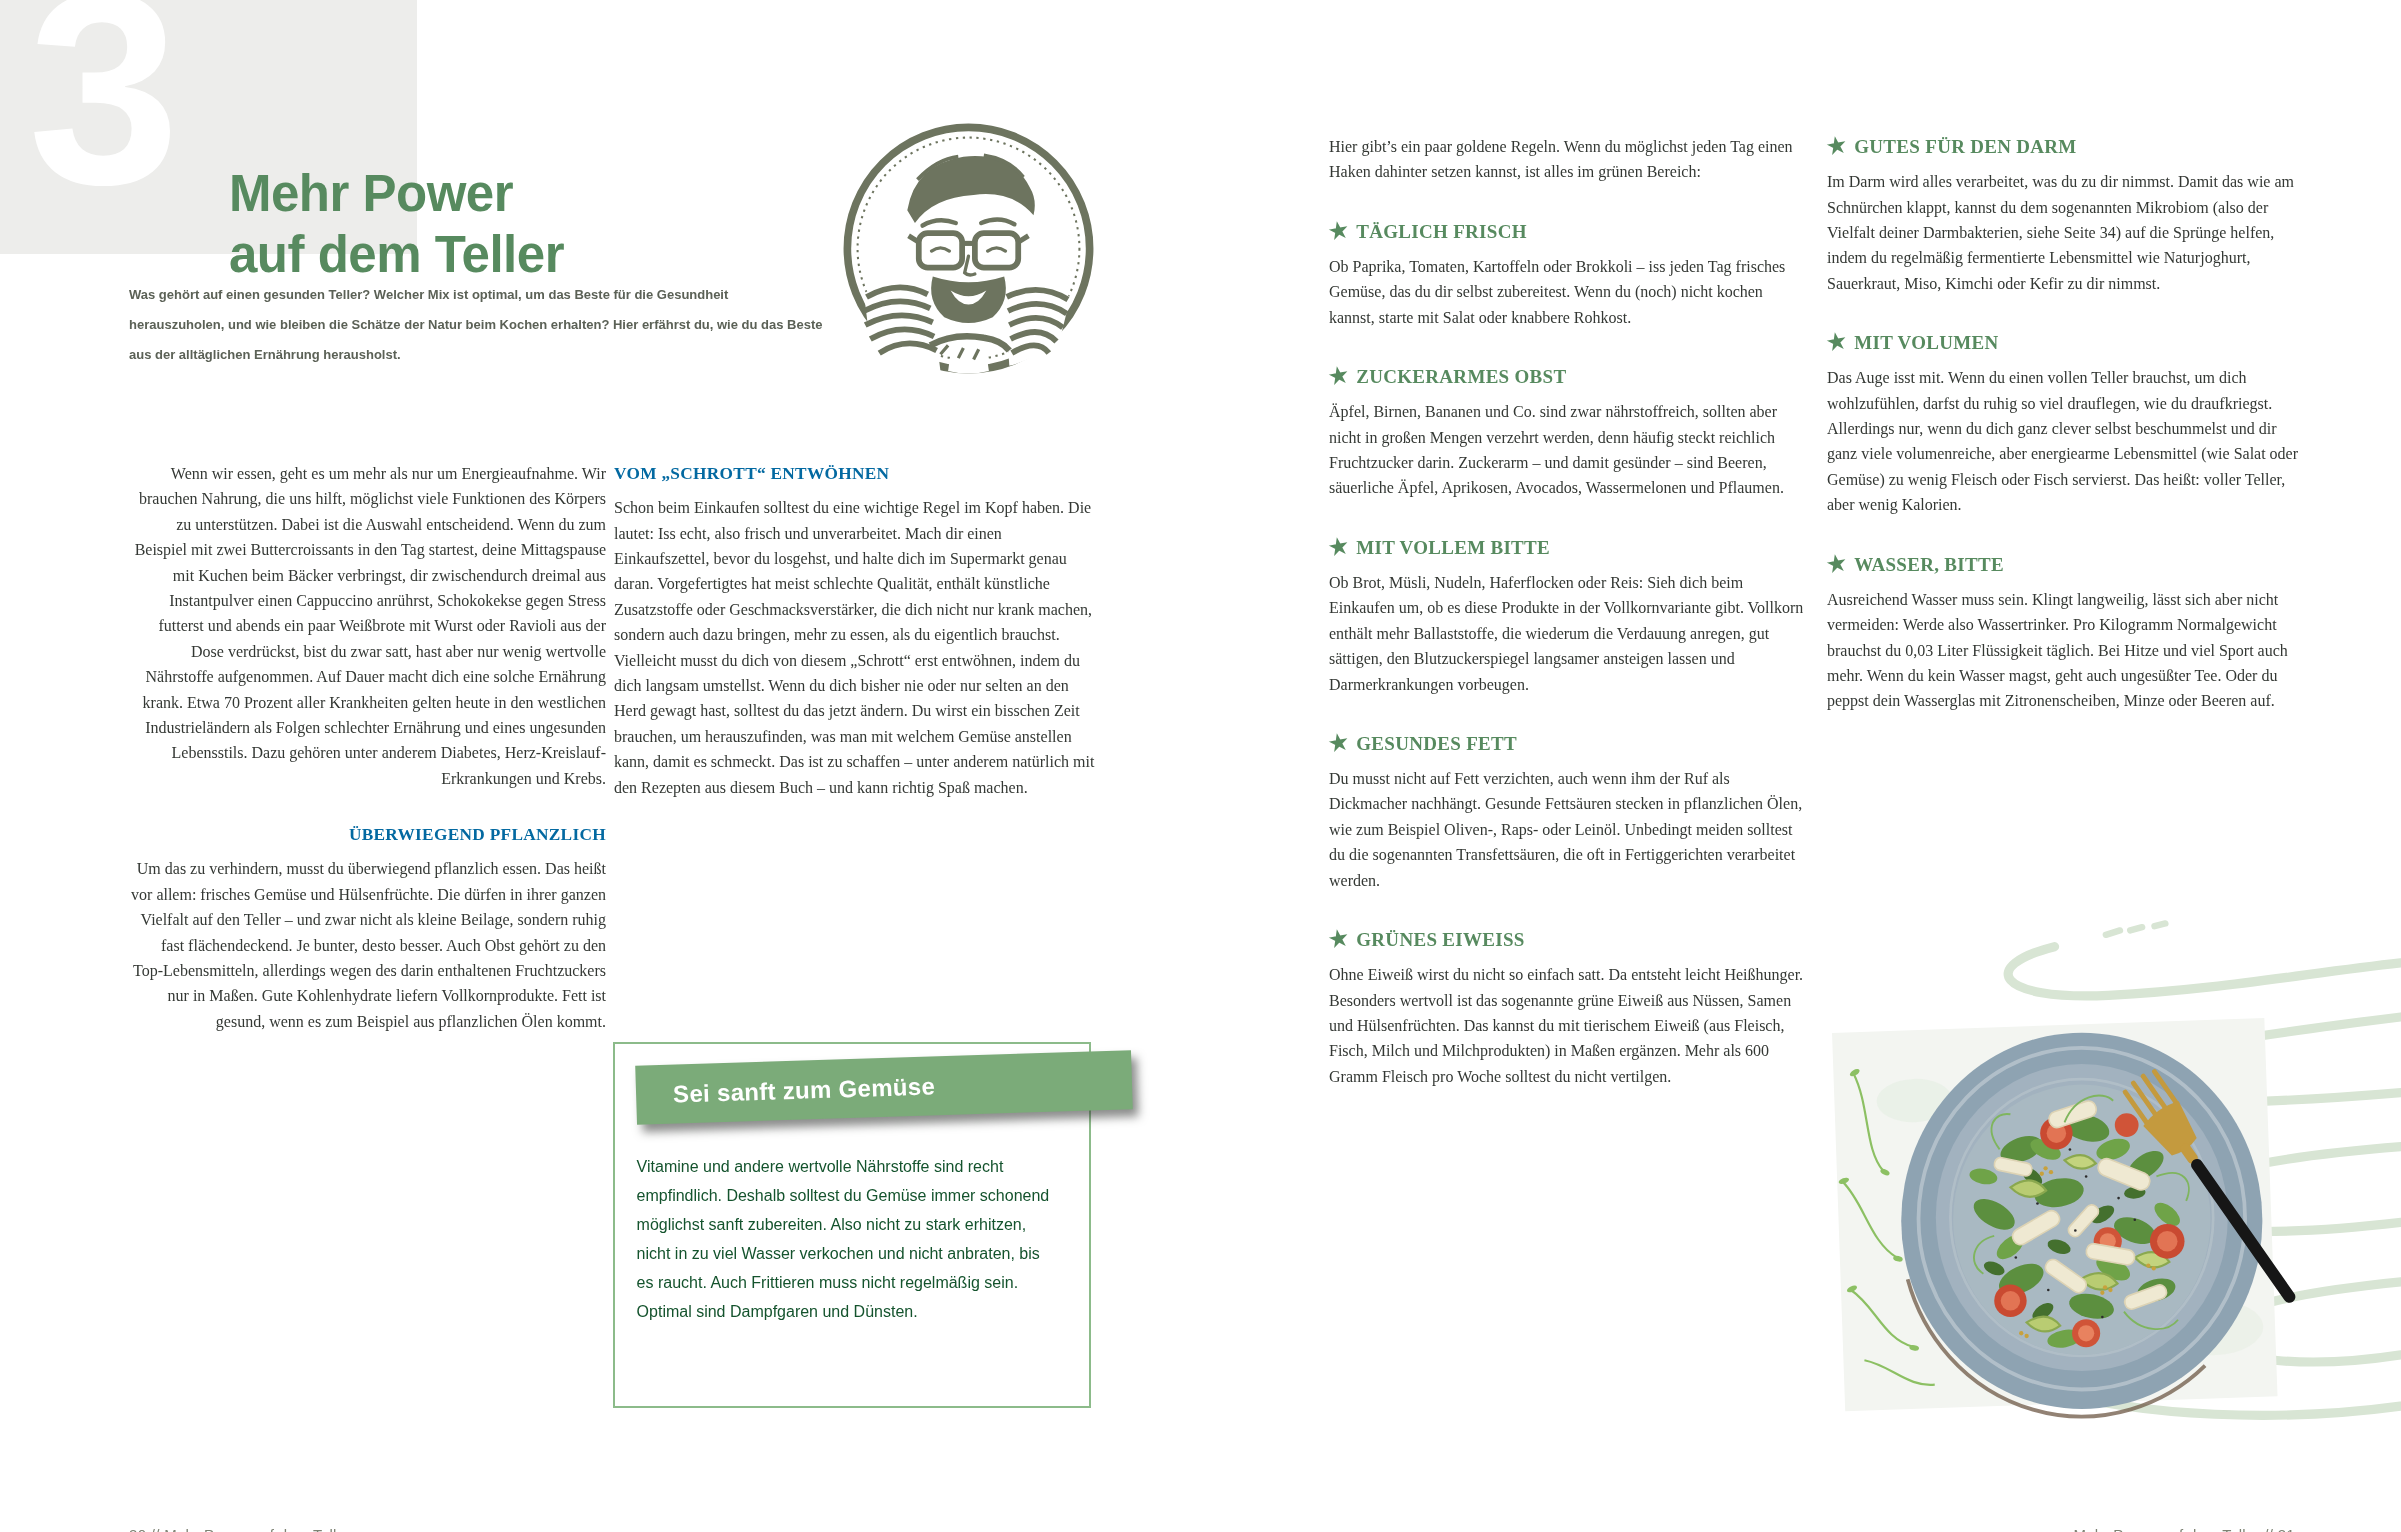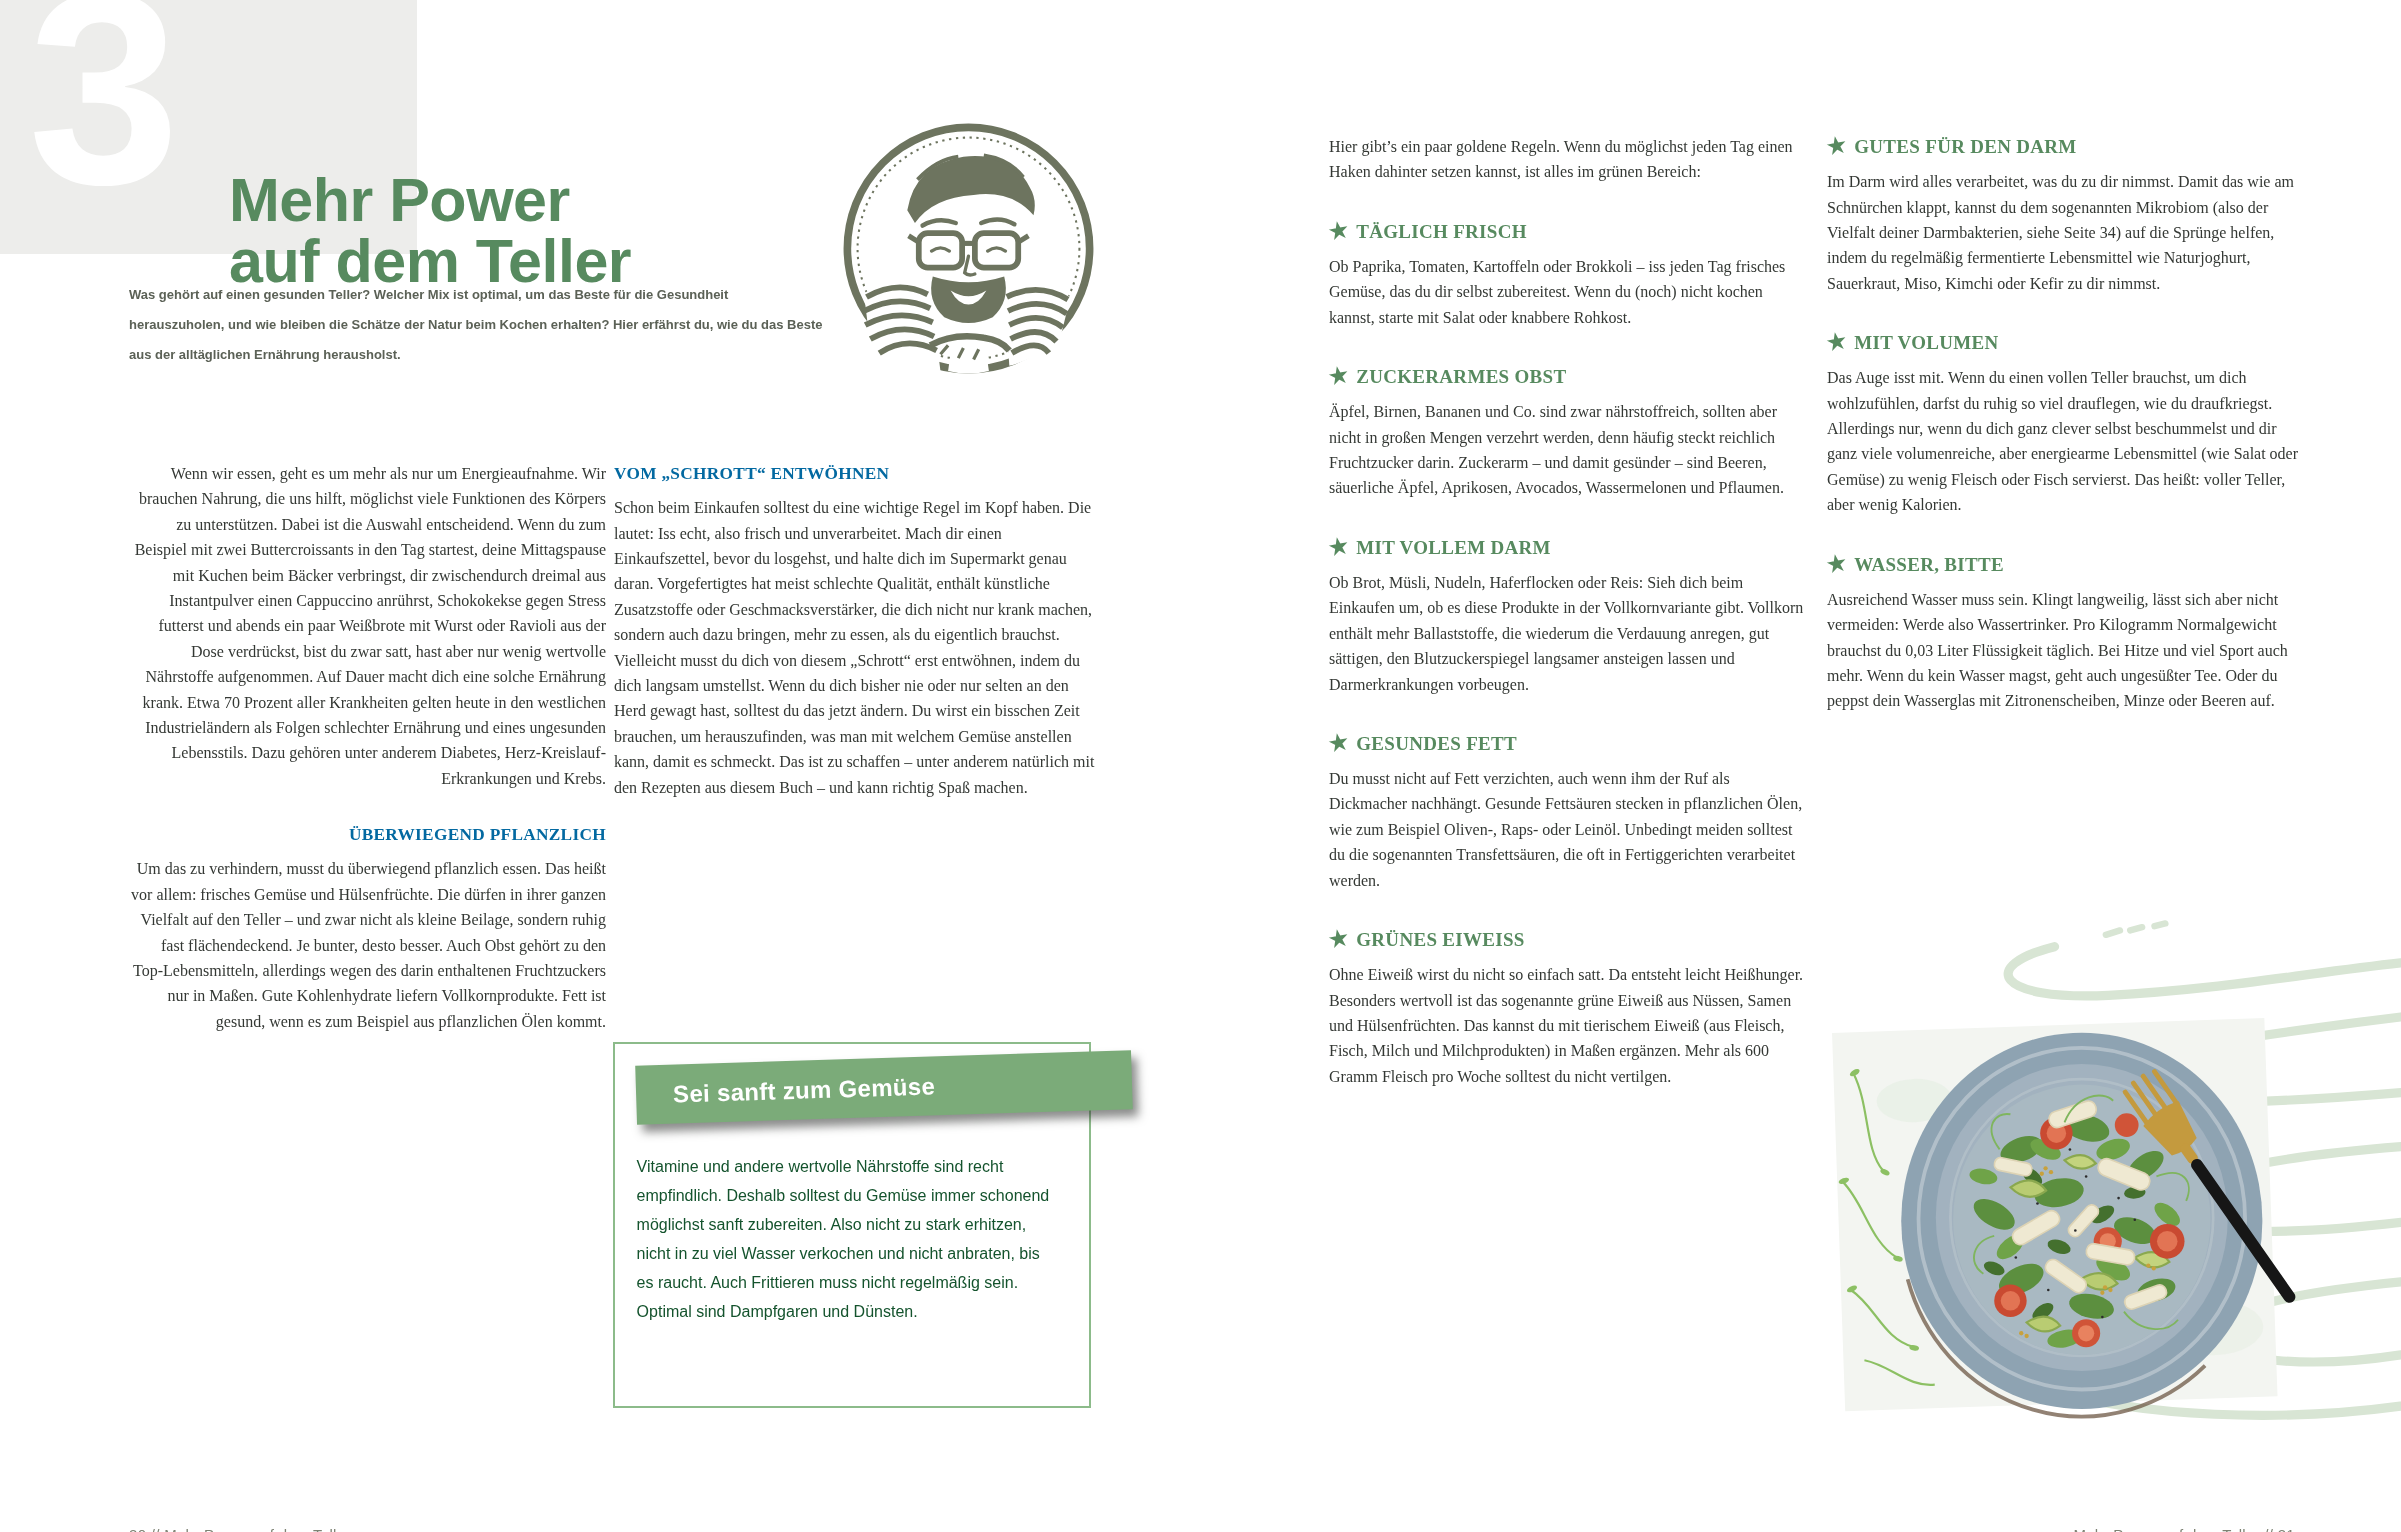--- a/index.html
+++ b/index.html
@@ -15,21 +15,21 @@
   .chapter-box{
     position:absolute;left:0;top:0;width:417px;height:254px;
     background:#ededeb;overflow:hidden;
   }
   .chapter-number{
     position:absolute;left:28px;top:-48px;
     font-size:273px;line-height:273px;font-weight:bold;color:#ffffff;
   }
   .page-title{
     position:absolute;left:229px;top:129px;width:649px;
-    font-size:61px;line-height:61px;font-weight:bold;color:#578a5f;
+    font-size:51px;line-height:61px;font-weight:bold;color:#578a5f;
     letter-spacing:-0.5px;
   }
   .intro{
     position:absolute;left:129px;top:280px;width:698px;
     font-size:13px;line-height:30px;font-weight:bold;
     color:#5b6156;
   }
   
   .col{position:absolute;font-size:16px;line-height:25.4px;color:#343834;font-family:Liberation Serif, serif;}
   .col p{margin:0 0 0 0;}
@@ -169,21 +169,21 @@
     <div class="rule">
       <h3 class="green-head">
           <span class="star">★</span>
           <span>ZUCKERARMES OBST</span>
         </h3>
       <p>Äpfel, Birnen, Bananen und Co. sind zwar nährstoffreich, sollten aber nicht in großen Mengen verzehrt werden, denn häufig steckt reichlich Fruchtzucker darin. Zuckerarm – und damit gesünder – sind Beeren, säuerliche Äpfel, Aprikosen, Avocados, Wassermelonen und Pflaumen.</p>
     </div>
     <div class="rule">
       <h3 class="green-head">
           <span class="star">★</span>
-          <span>MIT VOLLEM DARM</span>
+          <span>MIT VOLLEM BITTE</span>
         </h3>
       <p>Ob Brot, Müsli, Nudeln, Haferflocken oder Reis: Sieh dich beim Einkaufen um, ob es diese Produkte in der Vollkornvariante gibt. Vollkorn enthält mehr Ballaststoffe, die wiederum die Verdauung anregen, gut sättigen, den Blutzuckerspiegel langsamer ansteigen lassen und Darmerkrankungen vorbeugen.</p>
     </div>
     <div class="rule">
       <h3 class="green-head">
           <span class="star">★</span>
           <span>GESUNDES FETT</span>
         </h3>
       <p>Du musst nicht auf Fett verzichten, auch wenn ihm der Ruf als Dickmacher nachhängt. Gesunde Fettsäuren stecken in pflanzlichen Ölen, wie zum Beispiel Oliven-, Raps- oder Leinöl. Unbedingt meiden solltest du die sogenannten Transfettsäuren, die oft in Fertiggerichten verarbeitet werden.</p>
     </div>

